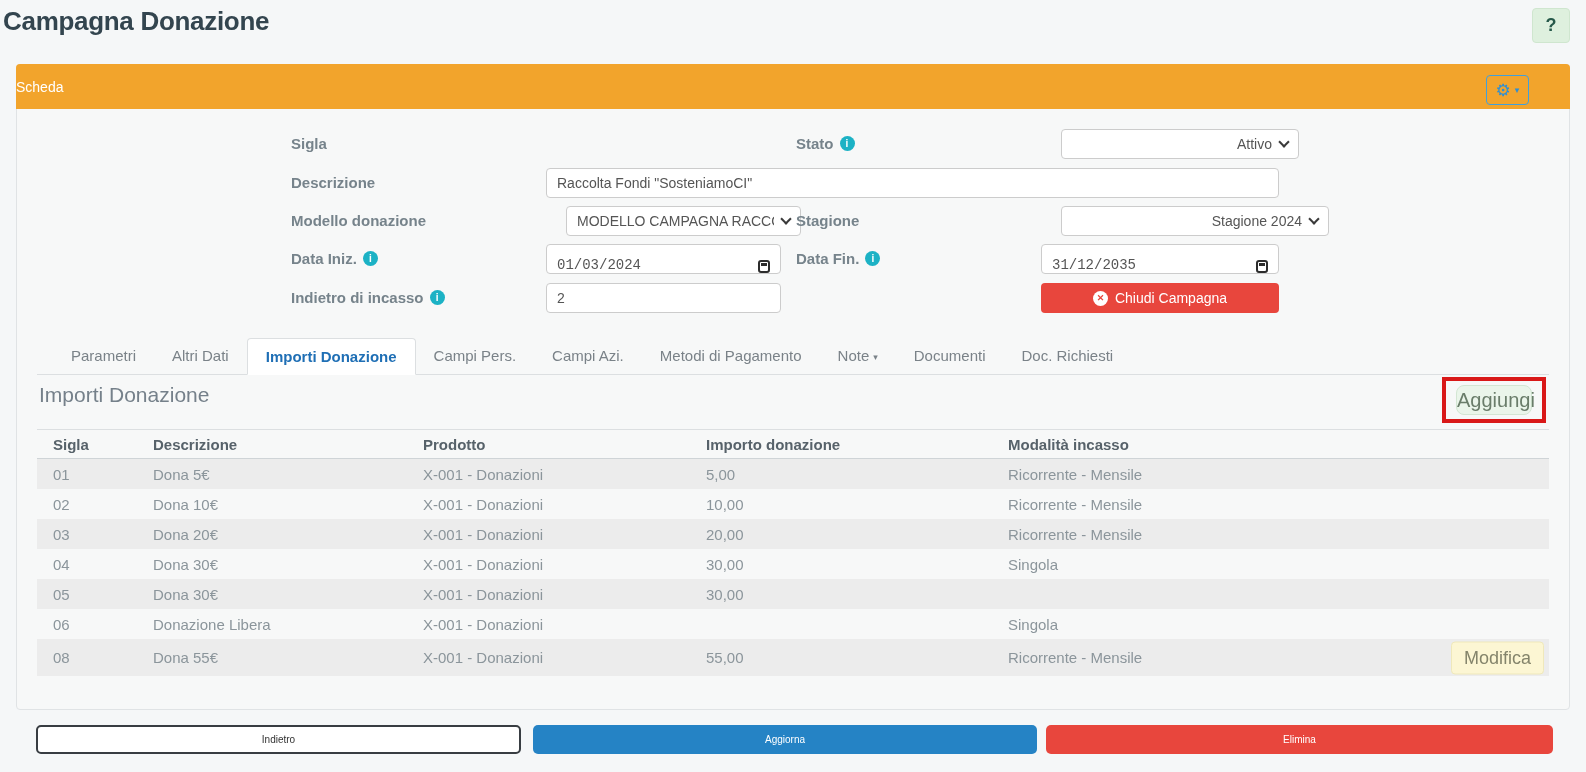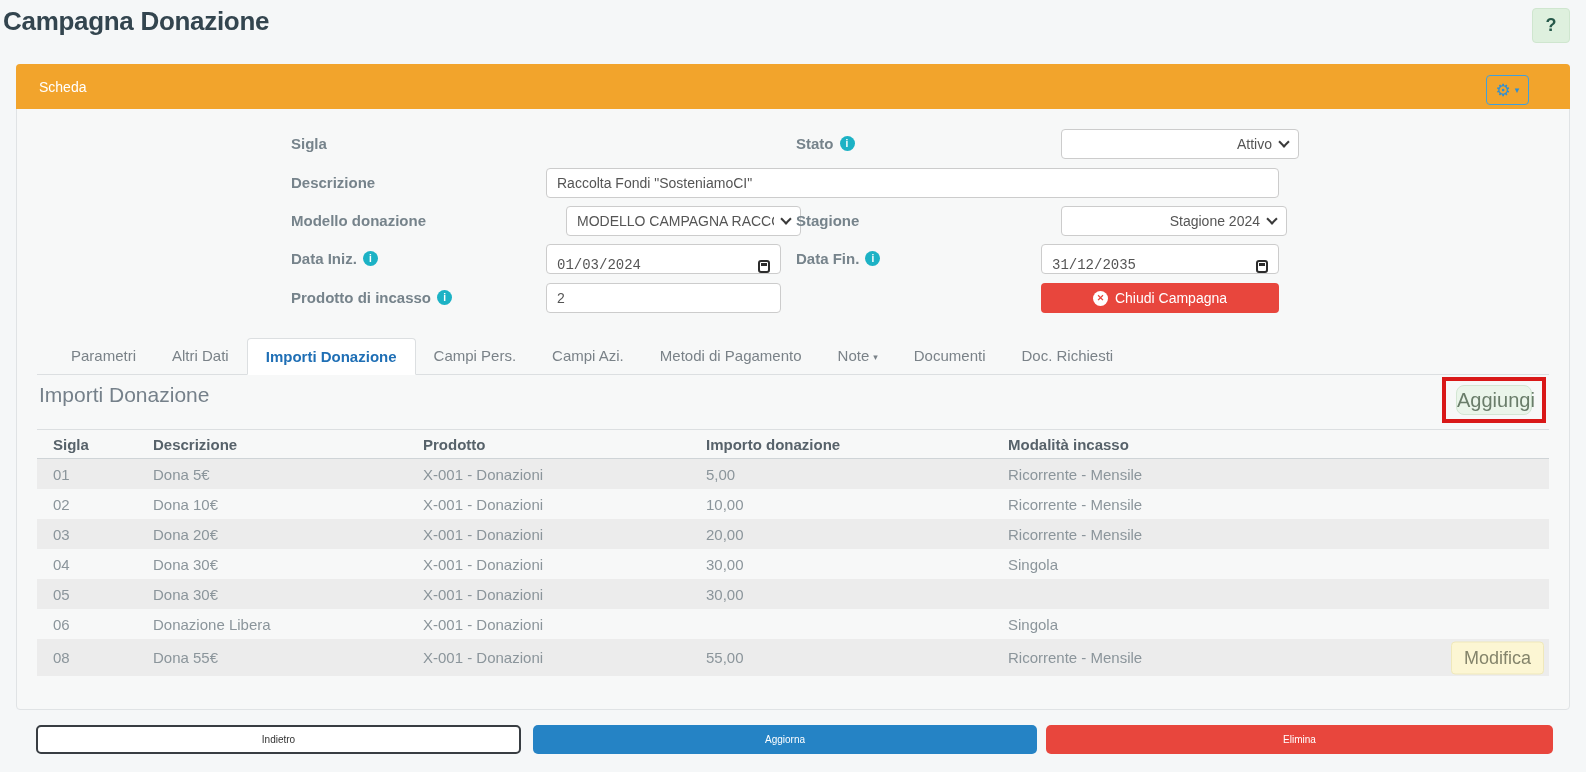--- a/index.html
+++ b/index.html
@@ -22,21 +22,21 @@
     display:flex; align-items:center; justify-content:center; cursor:pointer;
   }
   
   .panel {
     position:absolute; left:16px; top:64px; width:1554px; height:646px;
     background:#f7f8f8; border:1px solid #e0e3e5; border-radius:4px;
   }
   .panel-header {
     position:absolute; left:-1px; top:-1px; right:-1px; height:45px;
     background:#f2a42c; border-radius:4px 4px 0 0;
-    display:flex; align-items:center; padding-left:23px;
+    display:flex; align-items:center; 
     color:#ffffff; font-size:14px;
   }
   .gear-btn {
     position:absolute; right:41px; top:11px; width:43px; height:30px;
     border:1px solid #41a0dc; border-radius:4px; background:transparent;
     display:flex; align-items:center; justify-content:center; gap:4px; cursor:pointer;
   }
   .gear-btn .gear { color:#2e8fd4; font-size:17px; line-height:1; }
   .gear-btn .caret { color:#2e8fd4; font-size:9px; line-height:1; }
   
@@ -175,21 +175,21 @@
   <div class="flabel" style="left:274px; top:141px;">
     <span>Modello donazione</span>
   </div>
   <div class="ctl ctl-select" style="left:529px; top:141px; width:235px;">
     <span class="txt">MODELLO CAMPAGNA RACCOLTA F</span>
       <span class="chev-down"></span>
   </div>
   <div class="flabel" style="left:779px; top:141px;">
     <span>Stagione</span>
   </div>
-  <div class="ctl ctl-select" style="left:1024px; top:141px; width:226px;">
+  <div class="ctl ctl-select" style="left:1024px; top:141px; width:268px;">
     <span class="txt">Stagione 2024</span>
       <span class="chev-down"></span>
   </div>
 
   <div class="flabel" style="left:274px; top:179px;">
     <span>Data Iniz.</span>
     <i class="info-icon">i</i>
   </div>
   <div class="ctl ctl-date" style="left:529px; top:179px; width:235px;">
     <span>01/03/2024</span>
@@ -198,21 +198,21 @@
   <div class="flabel" style="left:779px; top:179px;">
     <span>Data Fin.</span>
     <i class="info-icon">i</i>
   </div>
   <div class="ctl ctl-date" style="left:1024px; top:179px; width:238px;">
     <span>31/12/2035</span>
       <span class="cal-icon"></span>
   </div>
 
   <div class="flabel" style="left:274px; top:218px;">
-    <span>Prodotto di incasso</span>
+    <span>Indietro di incasso</span>
     <i class="info-icon">i</i>
   </div>
   <input class="ctl" style="left: 529px; top: 218px; width: 235px;" value="2">
   <button class="btn-danger-sm" style="left:1024px; top:218px; width:238px; height:30px;">
     <span class="close-circ">✕</span>
     <span>Chiudi Campagna</span>
   </button>
 
   <nav class="tab-bar">
       <div class="tab">Parametri</div>

